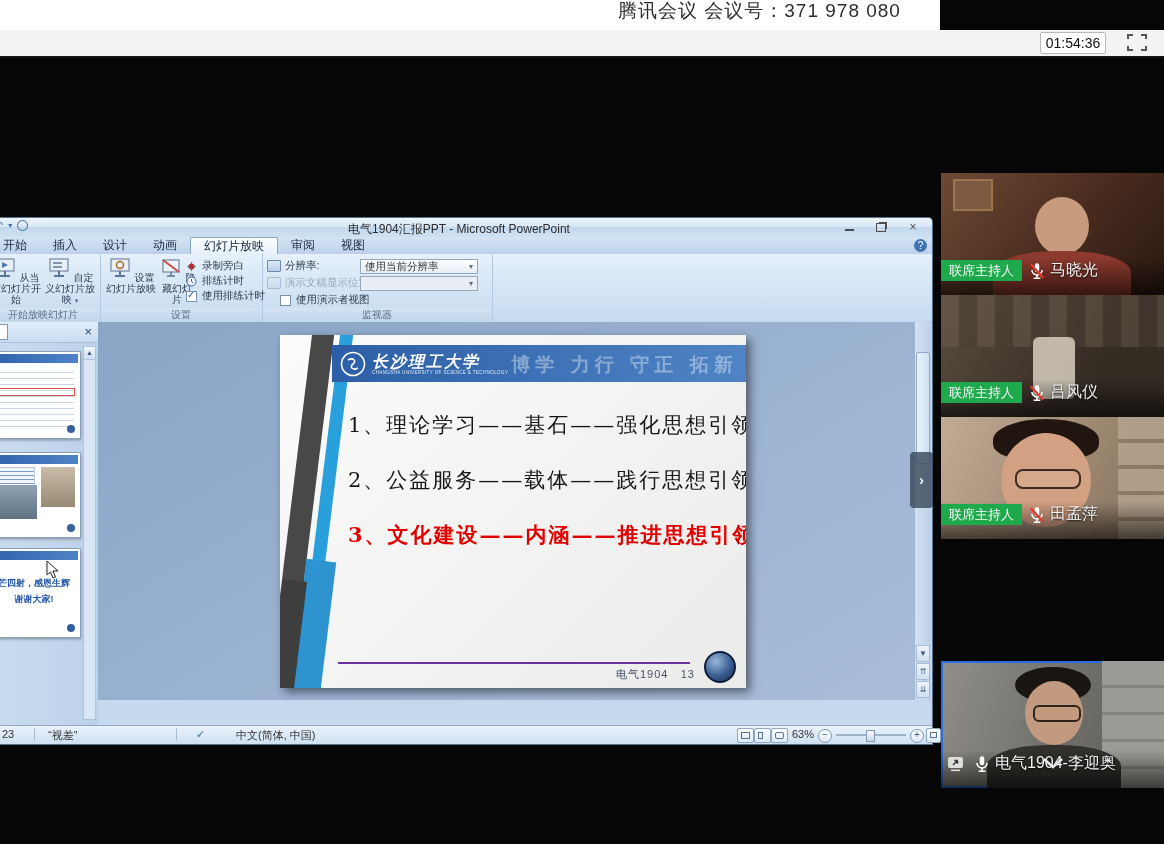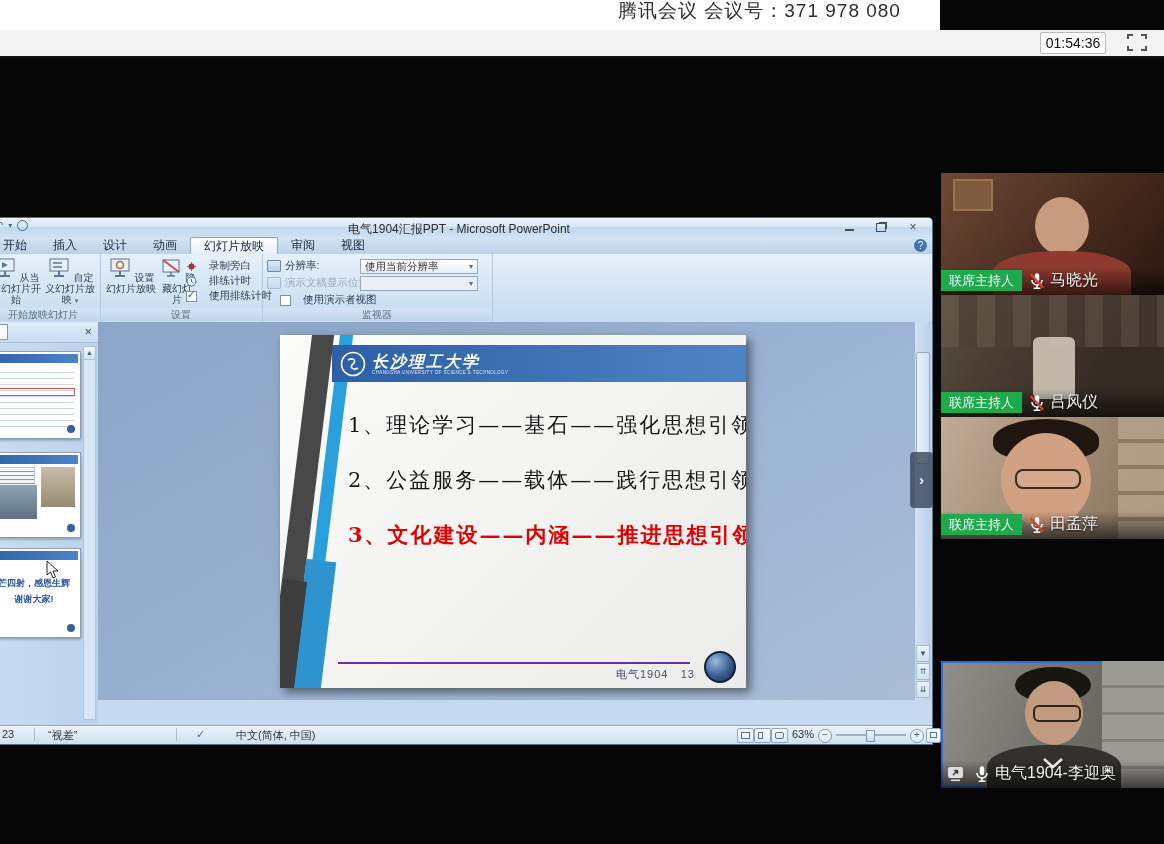--- a/index.html
+++ b/index.html
@@ -31,21 +31,21 @@
   .rtab.active{color:#10253a}
   .helpbtn{position:absolute;right:5px;top:2px;width:13px;height:13px;border-radius:50%;background:#3d74b8;color:#fff;
            font-size:10px;text-align:center;line-height:13px;cursor:pointer}
   .ribbon{position:absolute;left:0;top:36px;right:0;height:68px;border-bottom:1px solid #92aecb;
           background:linear-gradient(#e6f0fa,#d0e2f4 65%,#c5daf0)}
   .rg{position:absolute;top:0;height:68px;border-right:1px solid #b2c8e0}
   .rg-label{position:absolute;left:1px;right:1px;bottom:1px;height:13px;font-size:10px;color:#5a6e84;text-align:center;
             line-height:13px;background:linear-gradient(#d5e3f4,#c1d6ec);white-space:nowrap;overflow:hidden}
   .bigbtn{position:absolute;top:3px;text-align:center;font-size:10px;line-height:11px;color:#2c3c50;cursor:pointer}
   .bbic{margin:0 auto 2px}
-  .sitem{position:absolute;display:flex;align-items:center;gap:12px;font-size:10.5px;color:#2c3c50;white-space:nowrap;cursor:pointer}
+  .sitem{position:absolute;display:flex;align-items:center;gap:5px;font-size:10.5px;color:#2c3c50;white-space:nowrap;cursor:pointer}
   .cb{width:9px;height:9px;border:1px solid #7a92ad;background:#fff;display:inline-block;position:relative}
   .cb.checked::after{content:"✓";position:absolute;left:0;top:-3px;font-size:10px;color:#2c5d9e}
   .mrow{position:absolute;display:flex;align-items:center;gap:4px;font-size:10.5px;color:#2c3c50;white-space:nowrap}
   .mrow.dis{color:#97a6b6}
   .dd{position:absolute;width:118px;height:15px;border:1px solid #93a9c2;font-size:10.5px;color:#333;
       background:linear-gradient(#ffffff,#e7eef7);display:flex;align-items:center;justify-content:space-between;
       padding:0 4px;box-sizing:border-box;cursor:pointer}
   .dd .arr{color:#56708c;font-size:8px}
   .dd.dis{background:#e9eef4;color:#9aa7b5;cursor:default}
   .miniic{width:12px;height:10px;border:1px solid #6d89a8;background:linear-gradient(#dce9f6,#b9cfe6);border-radius:1px}
@@ -153,21 +153,21 @@
   .t4 .p-head{left:80px;top:26px;width:58px;height:64px;background:#ad8168}
   .t4 .p-torso{left:38px;top:84px;width:146px;height:42px;background:#1b1a19}
   .t5{background:linear-gradient(110deg,#908f8a,#6f6e68 55%,#5b5a54)}
   .t5 .tilewall{right:0;top:0;width:62px;height:127px;
        background:repeating-linear-gradient(#9b9a94 0 24px,#83827c 24px 27px)}
   .t5 .hair{left:74px;top:6px;width:76px;height:36px;background:#191611;border-radius:50%}
   .t5 .p-head{left:84px;top:20px;width:58px;height:64px;background:#c29a7f}
   .t5 .glasses{position:absolute;left:92px;top:44px;width:44px;height:13px;border:2px solid #2c241c;border-radius:6px}
   .t5 .p-torso{left:46px;top:84px;width:134px;height:46px;background:#32312d}
   .nbar{position:absolute;left:0;right:0;bottom:0;height:27px;display:flex;align-items:center;
-        background:linear-gradient(rgba(0,0,0,0),rgba(0,0,0,.62));padding-bottom:1px}
+        background:linear-gradient(rgba(0,0,0,0),rgba(0,0,0,.62));padding-bottom:11px}
   .badge{background:#1fa94d;color:#fff;font-size:13px;height:21px;display:flex;align-items:center;
          padding:0 8px;flex:none}
   .pname{color:#f2f2f2;font-size:16px;text-shadow:0 1px 2px rgba(0,0,0,.9);white-space:nowrap}
   .micwrap{width:18px;height:18px;margin:0 4px 0 6px;flex:none;position:relative}
   .sharewrap{width:20px;height:16px;margin-left:6px;flex:none}
   .chev{position:absolute;left:1042px;top:757px;pointer-events:none}
 </style>
 </head>
 <body>
 
@@ -339,20 +339,21 @@
         <div class="stripe st-d2"></div>
         <div class="sl-banner">
           <svg class="sl-logo" viewBox="0 0 26 26">
             <circle cx="13" cy="13" r="11.5" fill="none" stroke="#fff" stroke-width="1.6"></circle>
             <path d="M8 9 C13 6,17 10,13 13 C9 16,13 20,18 17" fill="none" stroke="#fff" stroke-width="1.6"></path>
           </svg>
           <div class="uni">
             <div class="uni-cn">长沙理工大学</div>
             <div class="uni-en">CHANGSHA UNIVERSITY OF SCIENCE &amp; TECHNOLOGY</div>
           </div>
+          <div class="motto">博学 力行 守正 拓新</div>
         </div>
         <div class="sline" style="top:76px">1、理论学习——基石——强化思想引领</div>
         <div class="sline" style="top:131px">2、公益服务——载体——践行思想引领</div>
         <div class="sline red" style="top:186px">3、文化建设——内涵——推进思想引领</div>
         <div class="sl-rule"></div>
         <div class="sl-footer">
           <span>电气1904</span>&nbsp;&nbsp;&nbsp;<span>13</span>
         </div>
         <div class="sl-badge"></div>
       </div>

